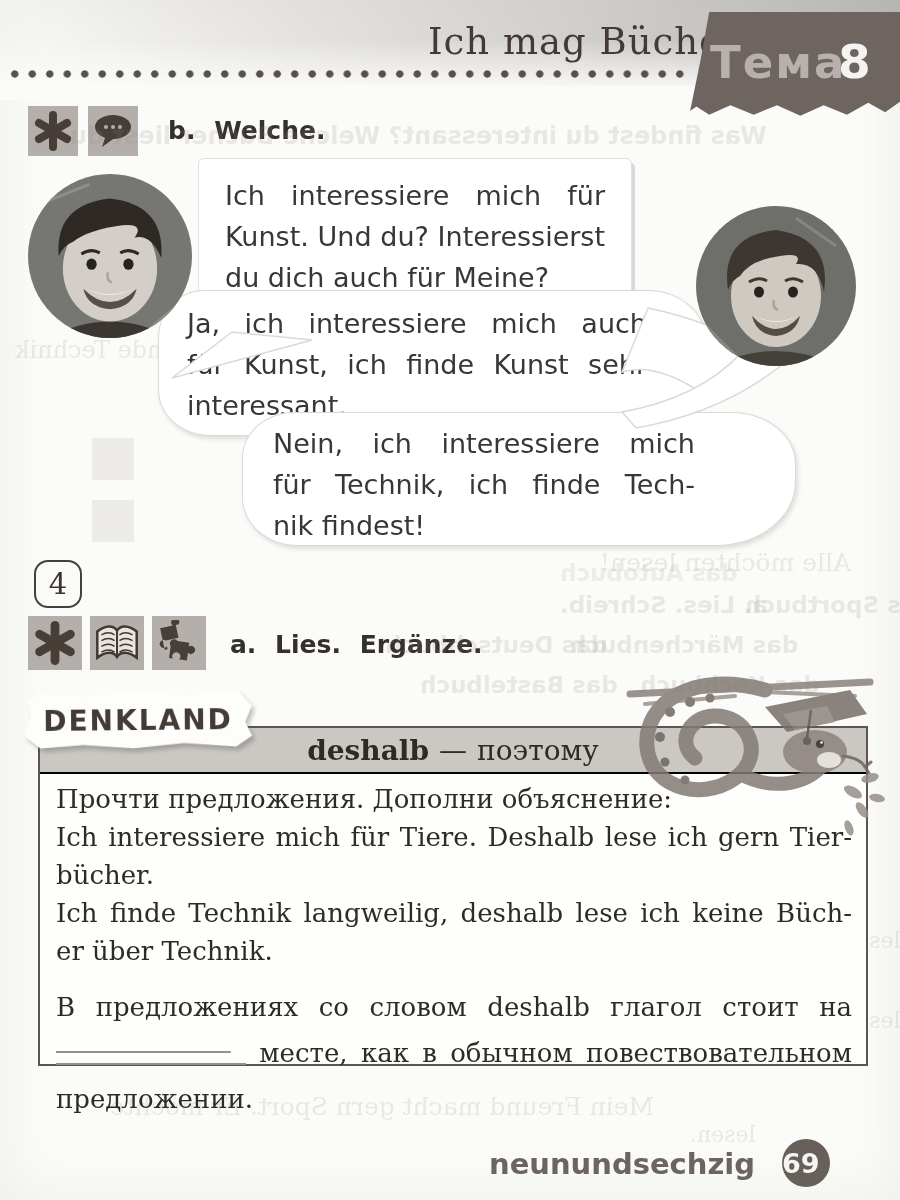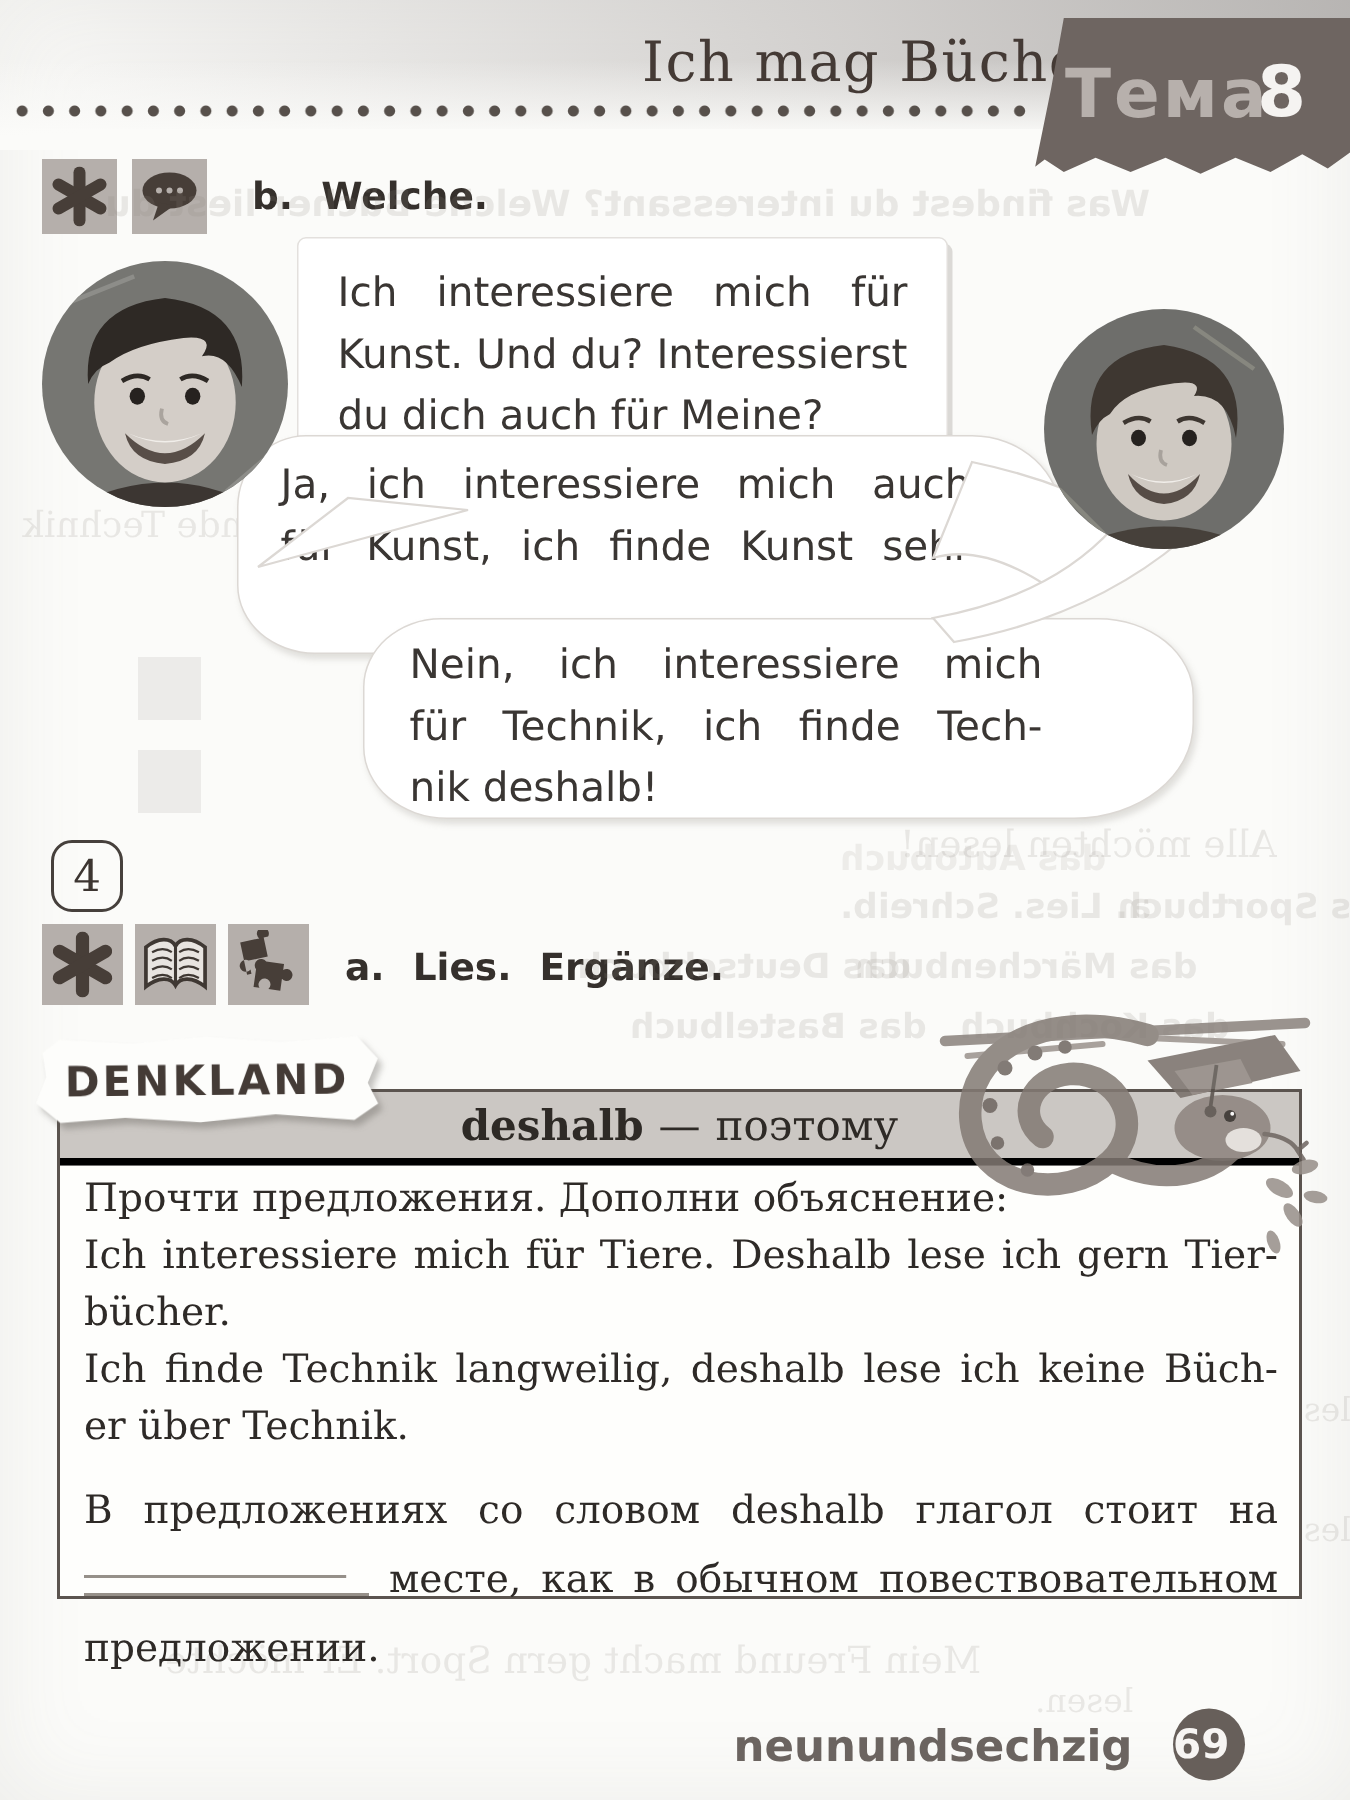--- a/index.html
+++ b/index.html
@@ -33,21 +33,21 @@
   .ll{text-align:left;text-align-last:left;}
   .tails{position:absolute;left:0;top:0;z-index:3;}
   
   .num-badge{position:absolute;left:34px;top:560px;width:44px;height:44px;border:2.5px solid #46403c;
     border-radius:14px;display:flex;align-items:center;justify-content:center;
     font-family:"DejaVu Serif",serif;font-size:29px;color:#3c3531;}
   .ex4-title{position:absolute;left:98px;top:560px;font-family:"DejaVu Serif","Liberation Serif",serif;
     font-size:32px;color:#3b322d;word-spacing:14px;}
   
   .dl-box{position:absolute;left:38px;top:726px;width:826px;height:336px;border:2.5px solid #5b544f;background:#fefefc;z-index:2;}
-  .dl-bar{position:absolute;left:0;top:0;width:100%;height:44px;background:#cbc7c3;border-bottom:5px solid #000000;
+  .dl-bar{position:absolute;left:0;top:0;width:100%;height:44px;background:#cbc7c3;border-bottom:2px solid #000000;
     display:flex;align-items:center;justify-content:center;
     font-family:"DejaVu Serif","Liberation Serif",serif;font-size:28px;color:#2e2a26;}
   .dl-bar b{margin-right:10px;}
   .dl-bar span{margin-left:10px;}
   .dl-label{position:absolute;left:24px;top:690px;width:228px;height:60px;z-index:4;filter:drop-shadow(3px 4px 2px rgba(90,85,80,0.35));transform:rotate(-0.6deg);}
   .dl-label .paper{width:100%;height:100%;background:#fdfdfb;
     clip-path:polygon(2% 18%,7% 4%,28% 9%,50% 2%,72% 9%,94% 3%,100% 28%,97% 55%,100% 78%,93% 96%,70% 89%,48% 97%,26% 91%,7% 96%,0% 74%,3% 45%);
     display:flex;align-items:center;justify-content:center;}
   .dl-label .txt{font-weight:bold;font-size:28px;letter-spacing:2px;color:#443b36;}
   .dl-content{position:absolute;left:16px;right:14px;top:52px;font-family:"DejaVu Serif","Liberation Serif",serif;
@@ -128,27 +128,28 @@
     <div class="bub-text" style="padding:16px 26px 0 26px;">
       <div class="jl">Ich interessiere mich für</div>
       <div class="jl">Kunst. Und du? Interessierst</div>
       <div class="ll">du dich auch für Meine?</div>
     </div>
   </div>
   <div class="bubble bub-soft" style="left:158px;top:290px;width:548px;height:144px;border-radius:46px 60px 70px 52px / 48px 55px 62px 46px;">
     <div class="bub-text" style="padding:12px 60px 0 28px;">
       <div class="jl">Ja, ich interessiere mich auch</div>
       <div class="jl">für Kunst, ich finde Kunst sehr</div>
+      <div class="ll">interessant.</div>
     </div>
   </div>
   <div class="bubble bub-soft" style="left:242px;top:412px;width:552px;height:132px;border-radius:52px 64px 80px 56px / 46px 52px 64px 48px;">
     <div class="bub-text" style="padding:10px 100px 0 30px;">
       <div class="jl">Nein, ich interessiere mich</div>
       <div class="jl">für Technik, ich finde Tech-</div>
-      <div class="ll">nik deshalb!</div>
+      <div class="ll">nik findest!</div>
     </div>
   </div>
 
   <svg class="tails" width="900" height="600" viewBox="0 0 900 600">
     <polygon points="232,332 172,378 312,340" fill="#ffffff" stroke="#dcd8d4" stroke-width="1.5"></polygon>
     <path d="M 648 308 Q 715 322 760 352 L 700 392 Q 655 362 622 372 Z" fill="#ffffff" stroke="#dcd8d4" stroke-width="1.5"></path>
     <path d="M 636 428 Q 726 412 788 360 L 742 352 Q 700 398 622 412 Z" fill="#ffffff" stroke="#dcd8d4" stroke-width="1.5"></path>
   </svg>
 
   <div class="photo" style="left:28px;top:174px;width:164px;height:164px;">

